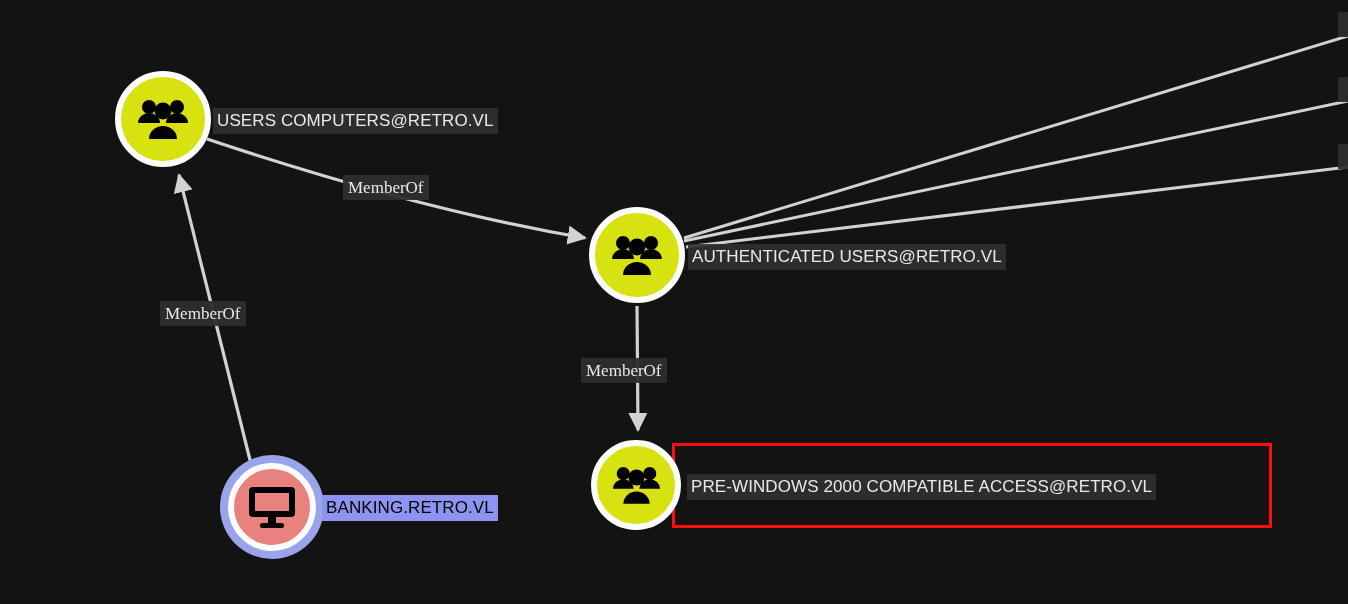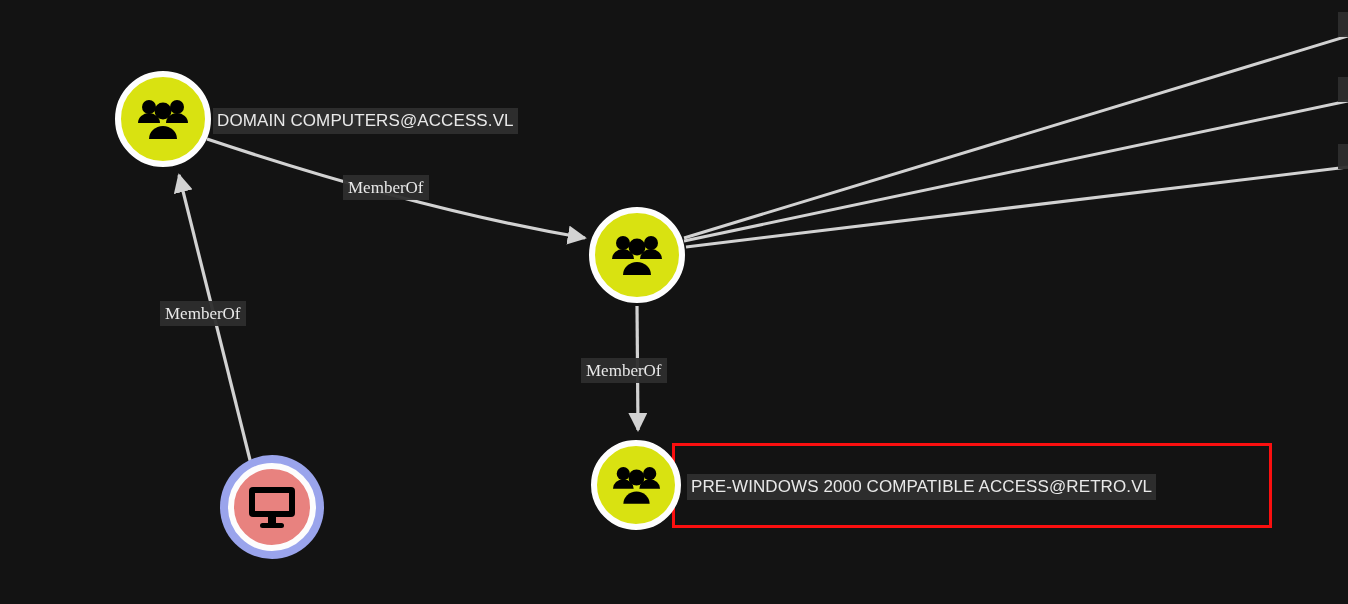--- a/index.html
+++ b/index.html
@@ -138,32 +138,33 @@
   <div class="node node-group" style="left:115px; top:71px; width:96px; height:96px;">
     <svg class="node-icon" width="52" height="42" viewBox="0 0 52 42" xmlns="http://www.w3.org/2000/svg">
       <circle cx="12" cy="9" r="7" fill="#000"></circle>
       <path d="M1 25 a11 10 0 0 1 22 0 z" fill="#000"></path>
       <circle cx="40" cy="9" r="7" fill="#000"></circle>
       <path d="M29 25 a11 10 0 0 1 22 0 z" fill="#000"></path>
       <circle cx="26" cy="13" r="8.5" fill="#000"></circle>
       <path d="M12 41 a14 13 0 0 1 28 0 z" fill="#000"></path>
     </svg>
   </div>
-  <div class="node-label" style="left:213px; top:108px;">DOMAIN COMPUTERS@ACCESS.VL</div>
+  <div class="node-label" style="left:213px; top:108px;">USERS COMPUTERS@RETRO.VL</div>
 
   <div class="node node-group" style="left:589px; top:207px; width:96px; height:96px;">
     <svg class="node-icon" width="52" height="42" viewBox="0 0 52 42" xmlns="http://www.w3.org/2000/svg">
       <circle cx="12" cy="9" r="7" fill="#000"></circle>
       <path d="M1 25 a11 10 0 0 1 22 0 z" fill="#000"></path>
       <circle cx="40" cy="9" r="7" fill="#000"></circle>
       <path d="M29 25 a11 10 0 0 1 22 0 z" fill="#000"></path>
       <circle cx="26" cy="13" r="8.5" fill="#000"></circle>
       <path d="M12 41 a14 13 0 0 1 28 0 z" fill="#000"></path>
     </svg>
   </div>
+  <div class="node-label" style="left:688px; top:244px;">AUTHENTICATED USERS@RETRO.VL</div>
 
   <div class="node node-group" style="left:591px; top:440px; width:90px; height:90px;">
     <svg class="node-icon" width="49" height="40" viewBox="0 0 52 42" xmlns="http://www.w3.org/2000/svg">
       <circle cx="12" cy="9" r="7" fill="#000"></circle>
       <path d="M1 25 a11 10 0 0 1 22 0 z" fill="#000"></path>
       <circle cx="40" cy="9" r="7" fill="#000"></circle>
       <path d="M29 25 a11 10 0 0 1 22 0 z" fill="#000"></path>
       <circle cx="26" cy="13" r="8.5" fill="#000"></circle>
       <path d="M12 41 a14 13 0 0 1 28 0 z" fill="#000"></path>
     </svg>
@@ -171,20 +172,21 @@
   <div class="node-label" style="left:687px; top:474px;">PRE-WINDOWS 2000 COMPATIBLE ACCESS@RETRO.VL</div>
 
   <div class="node node-computer selected" style="left:228px; top:463px; width:88px; height:88px;">
     <svg class="node-icon" width="50" height="44" viewBox="0 0 50 44" xmlns="http://www.w3.org/2000/svg">
       <rect x="2" y="2" width="46" height="30" rx="4" fill="#000"></rect>
       <rect x="8" y="8" width="34" height="18" fill="#e8827f"></rect>
       <rect x="21" y="32" width="8" height="6" fill="#000"></rect>
       <rect x="13" y="38" width="24" height="5" rx="2.5" fill="#000"></rect>
     </svg>
   </div>
+  <div class="node-label selected-label" style="left:322px; top:495px;">BANKING.RETRO.VL</div>
 
   <div class="edge-label" style="left:160px; top:301px;">MemberOf</div>
 
   <div class="edge-label" style="left:343px; top:175px;">MemberOf</div>
 
   <div class="edge-label" style="left:581px; top:358px;">MemberOf</div>
 
   <div class="edge-label-stub" style="left:1338px; top:12px; width:10px;"></div>
   <div class="edge-label-stub" style="left:1338px; top:77px; width:10px;"></div>
   <div class="edge-label-stub" style="left:1338px; top:144px; width:10px;"></div>

